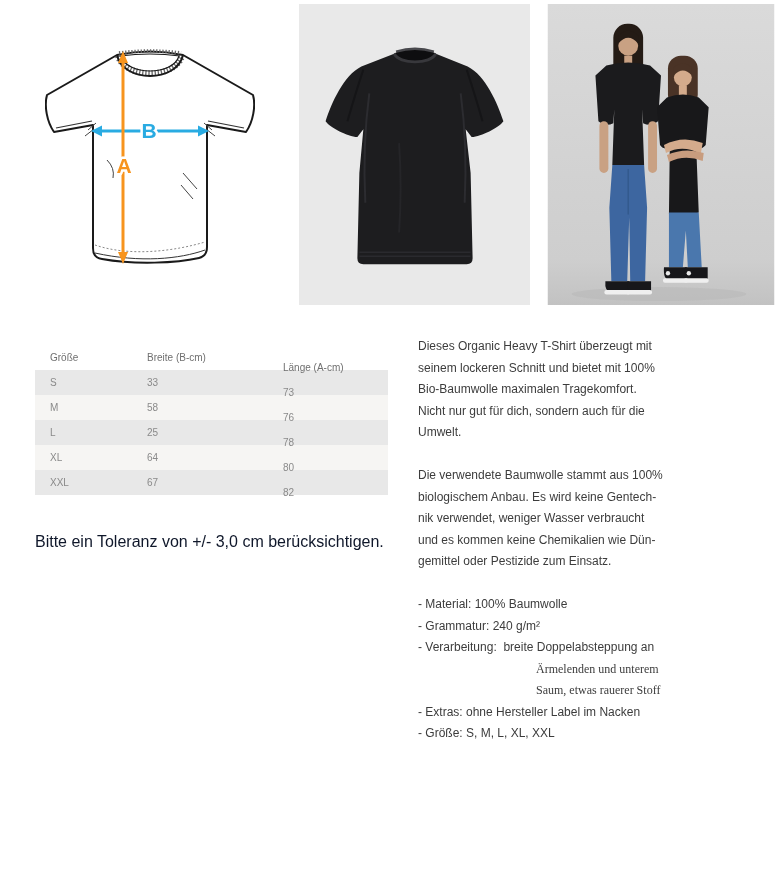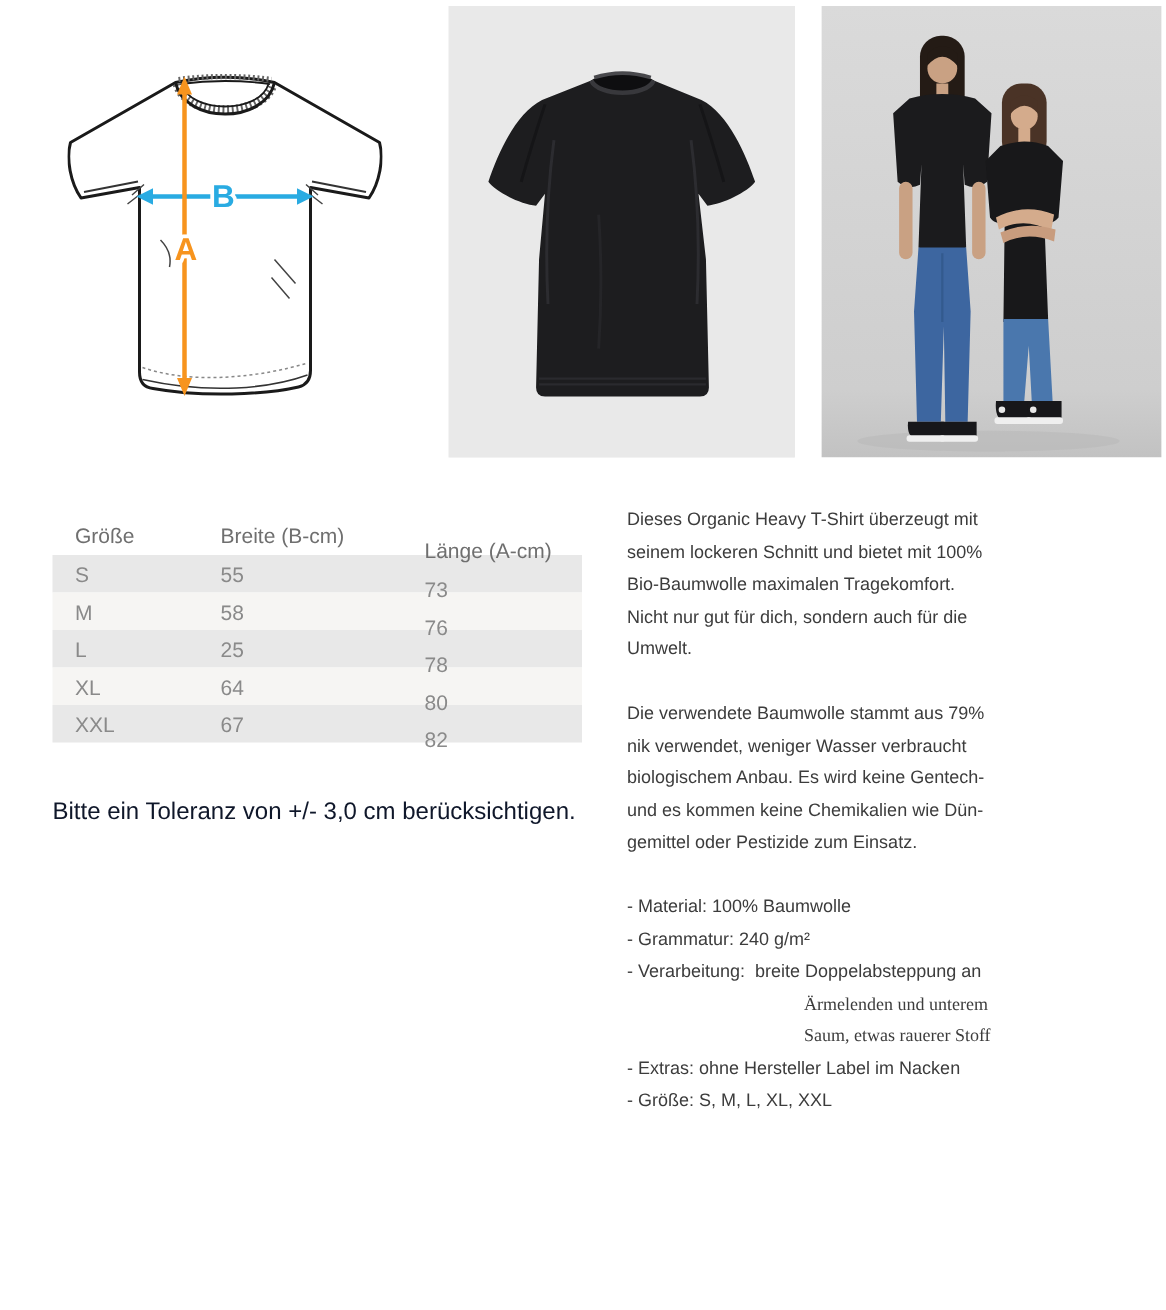--- a/index.html
+++ b/index.html
@@ -23,21 +23,21 @@
   }
   .measure-label{
     font-family:"Liberation Sans","DejaVu Sans",sans-serif;
     font-size:21px;font-weight:700;
     paint-order:stroke;stroke:#ffffff;stroke-width:5px;stroke-linejoin:round;
     text-anchor:middle;
   }
   
   .size-table{
     position:absolute;left:35px;top:344px;width:353px;
-    font-size:14px;color:#8a8a8a;
+    font-size:10px;color:#8a8a8a;
   }
   .t-row{display:flex;height:25px;align-items:center;}
   .t-row.head{height:26px;color:#6f6f6f;}
   .t-row.odd{background:#e8e8e8;}
   .t-row.even{background:#f6f5f3;}
   .c1{width:97px;padding-left:15px;box-sizing:border-box;}
   .c2{width:136px;padding-left:15px;box-sizing:border-box;}
   .c3{width:120px;padding-left:15px;box-sizing:border-box;margin-top:20px;}
   
   .tolerance{
@@ -170,21 +170,21 @@
 </div>
 
 <div class="size-table">
   <div class="t-row head">
     <div class="c1">Größe</div>
     <div class="c2">Breite (B-cm)</div>
     <div class="c3">Länge (A-cm)</div>
   </div>
   <div class="t-row odd">
     <div class="c1">S</div>
-    <div class="c2">55</div>
+    <div class="c2">33</div>
     <div class="c3">73</div>
   </div>
   <div class="t-row even">
     <div class="c1">M</div>
     <div class="c2">58</div>
     <div class="c3">76</div>
   </div>
   <div class="t-row odd">
     <div class="c1">L</div>
     <div class="c2">25</div>
@@ -207,23 +207,23 @@
 <div class="desc">
   <div>
     <div class="desc-line">Dieses Organic Heavy T-Shirt überzeugt mit</div>
     <div class="desc-line">seinem lockeren Schnitt und bietet mit 100%</div>
     <div class="desc-line">Bio-Baumwolle maximalen Tragekomfort.</div>
     <div class="desc-line">Nicht nur gut für dich, sondern auch für die</div>
     <div class="desc-line">Umwelt.</div>
   </div>
   <div class="desc-gap"></div>
   <div>
-    <div class="desc-line">Die verwendete Baumwolle stammt aus 79%</div>
+    <div class="desc-line">Die verwendete Baumwolle stammt aus 100%</div>
+    <div class="desc-line">biologischem Anbau. Es wird keine Gentech-</div>
     <div class="desc-line">nik verwendet, weniger Wasser verbraucht</div>
-    <div class="desc-line">biologischem Anbau. Es wird keine Gentech-</div>
     <div class="desc-line">und es kommen keine Chemikalien wie Dün-</div>
     <div class="desc-line">gemittel oder Pestizide zum Einsatz.</div>
   </div>
   <div class="desc-gap"></div>
   <div>
     <div class="desc-line">- Material: 100% Baumwolle</div>
     <div class="desc-line">- Grammatur: 240 g/m²</div>
     <div class="desc-line">- Verarbeitung:  breite Doppelabsteppung an</div>
     <div class="desc-line indent">Ärmelenden und unterem</div>
     <div class="desc-line indent">Saum, etwas rauerer Stoff</div>

